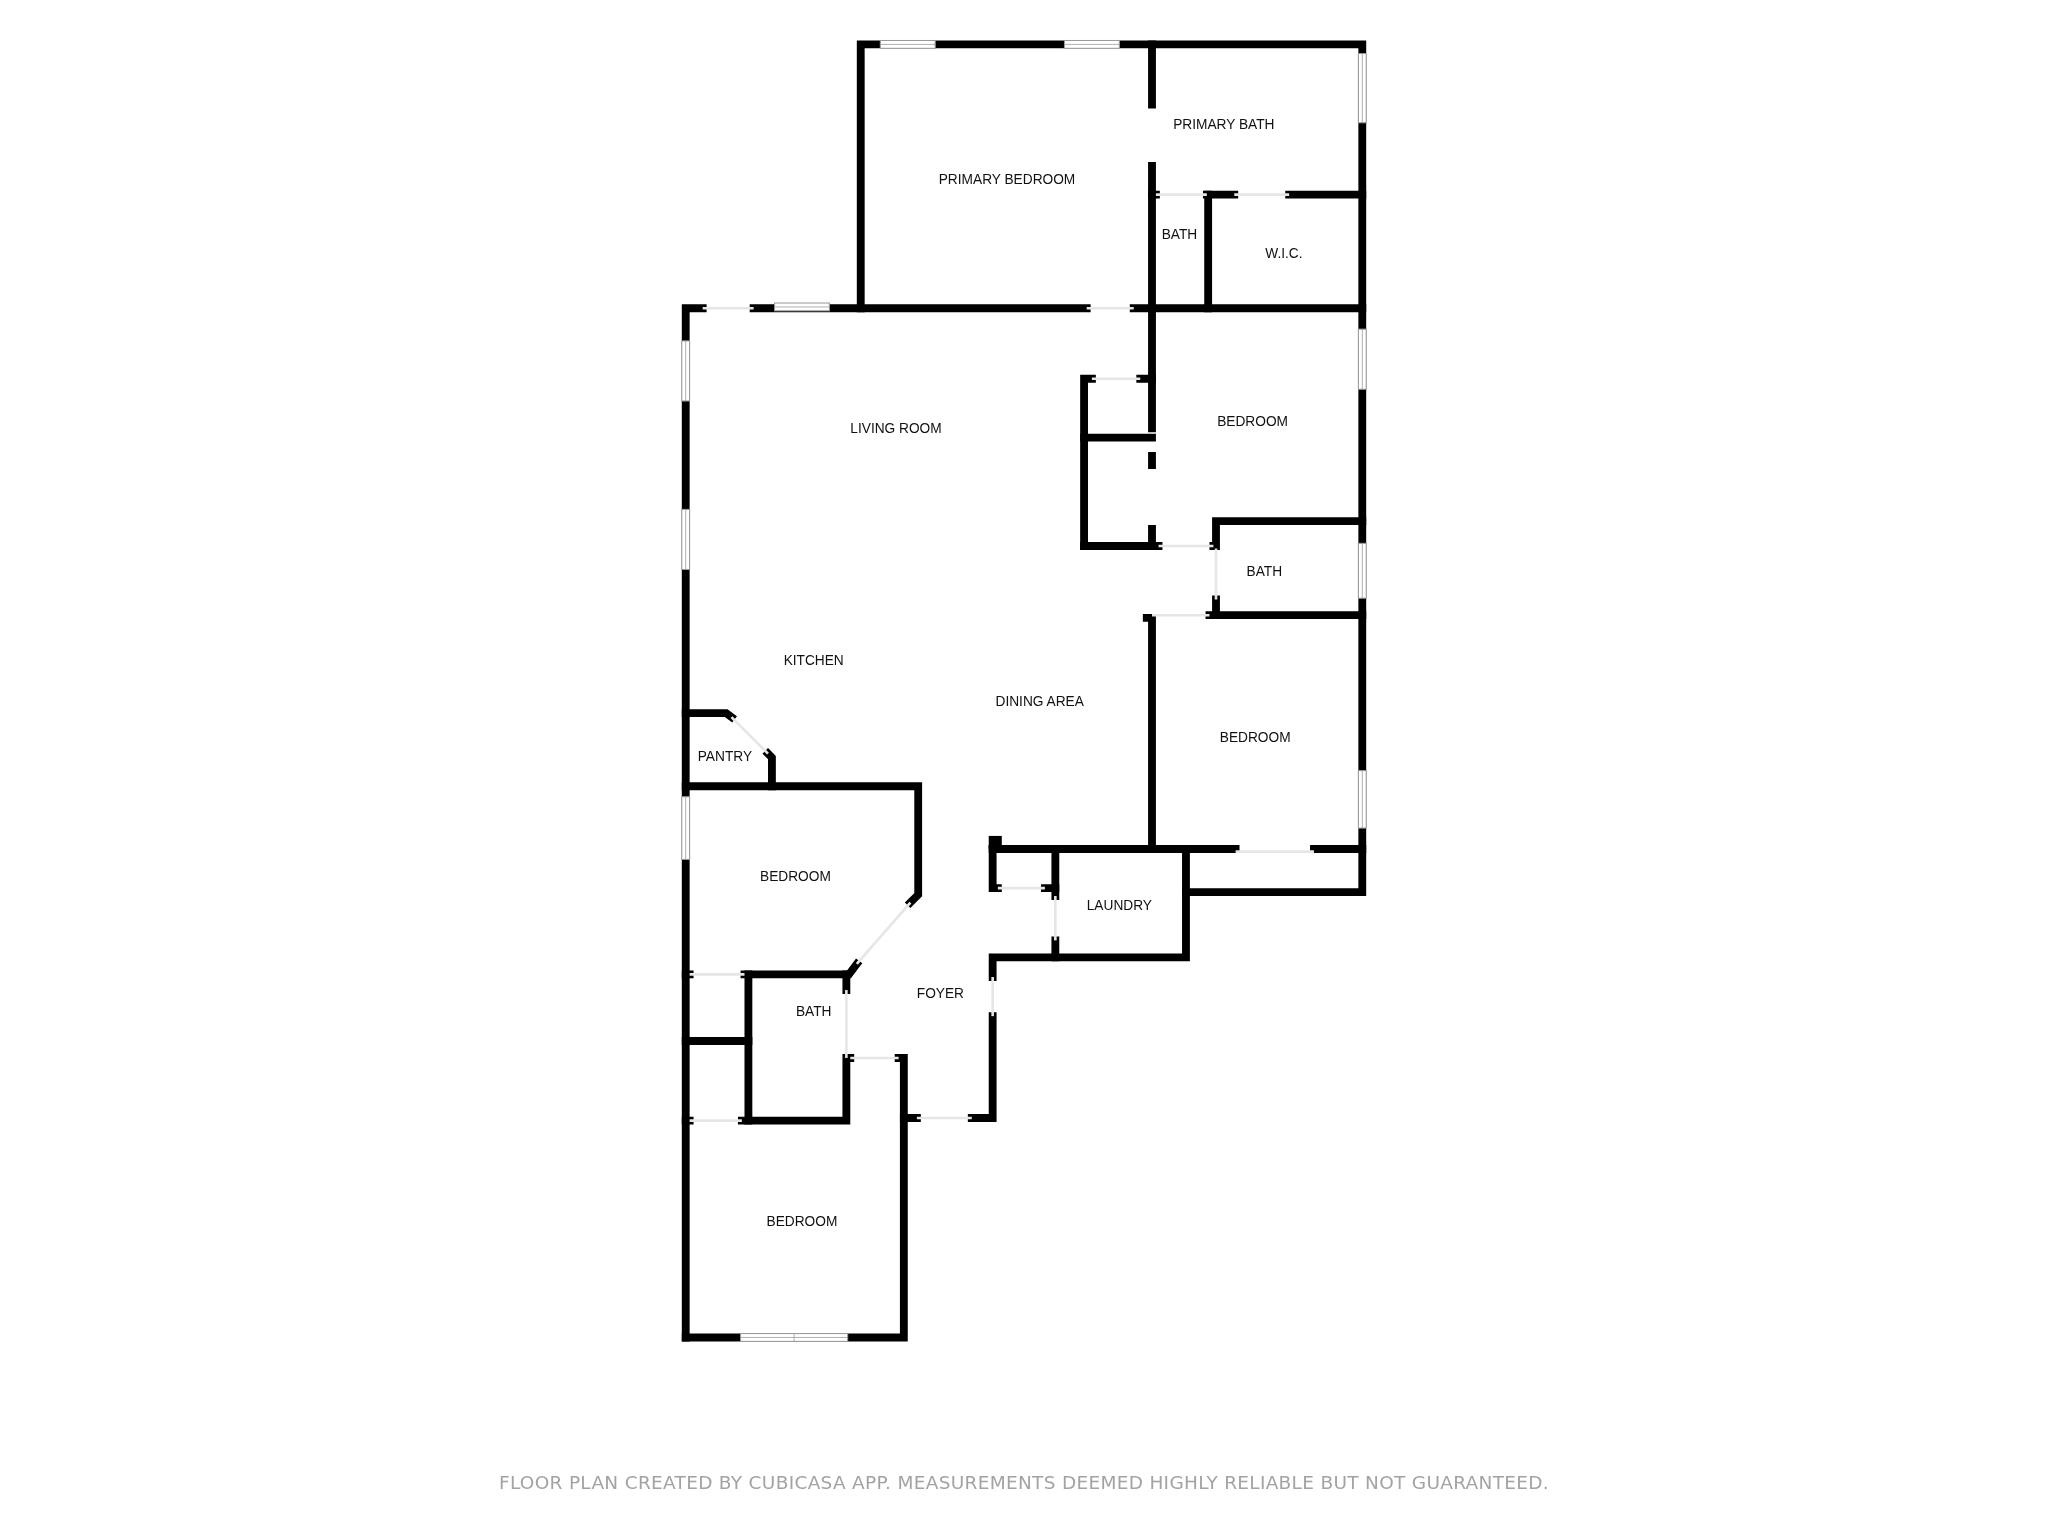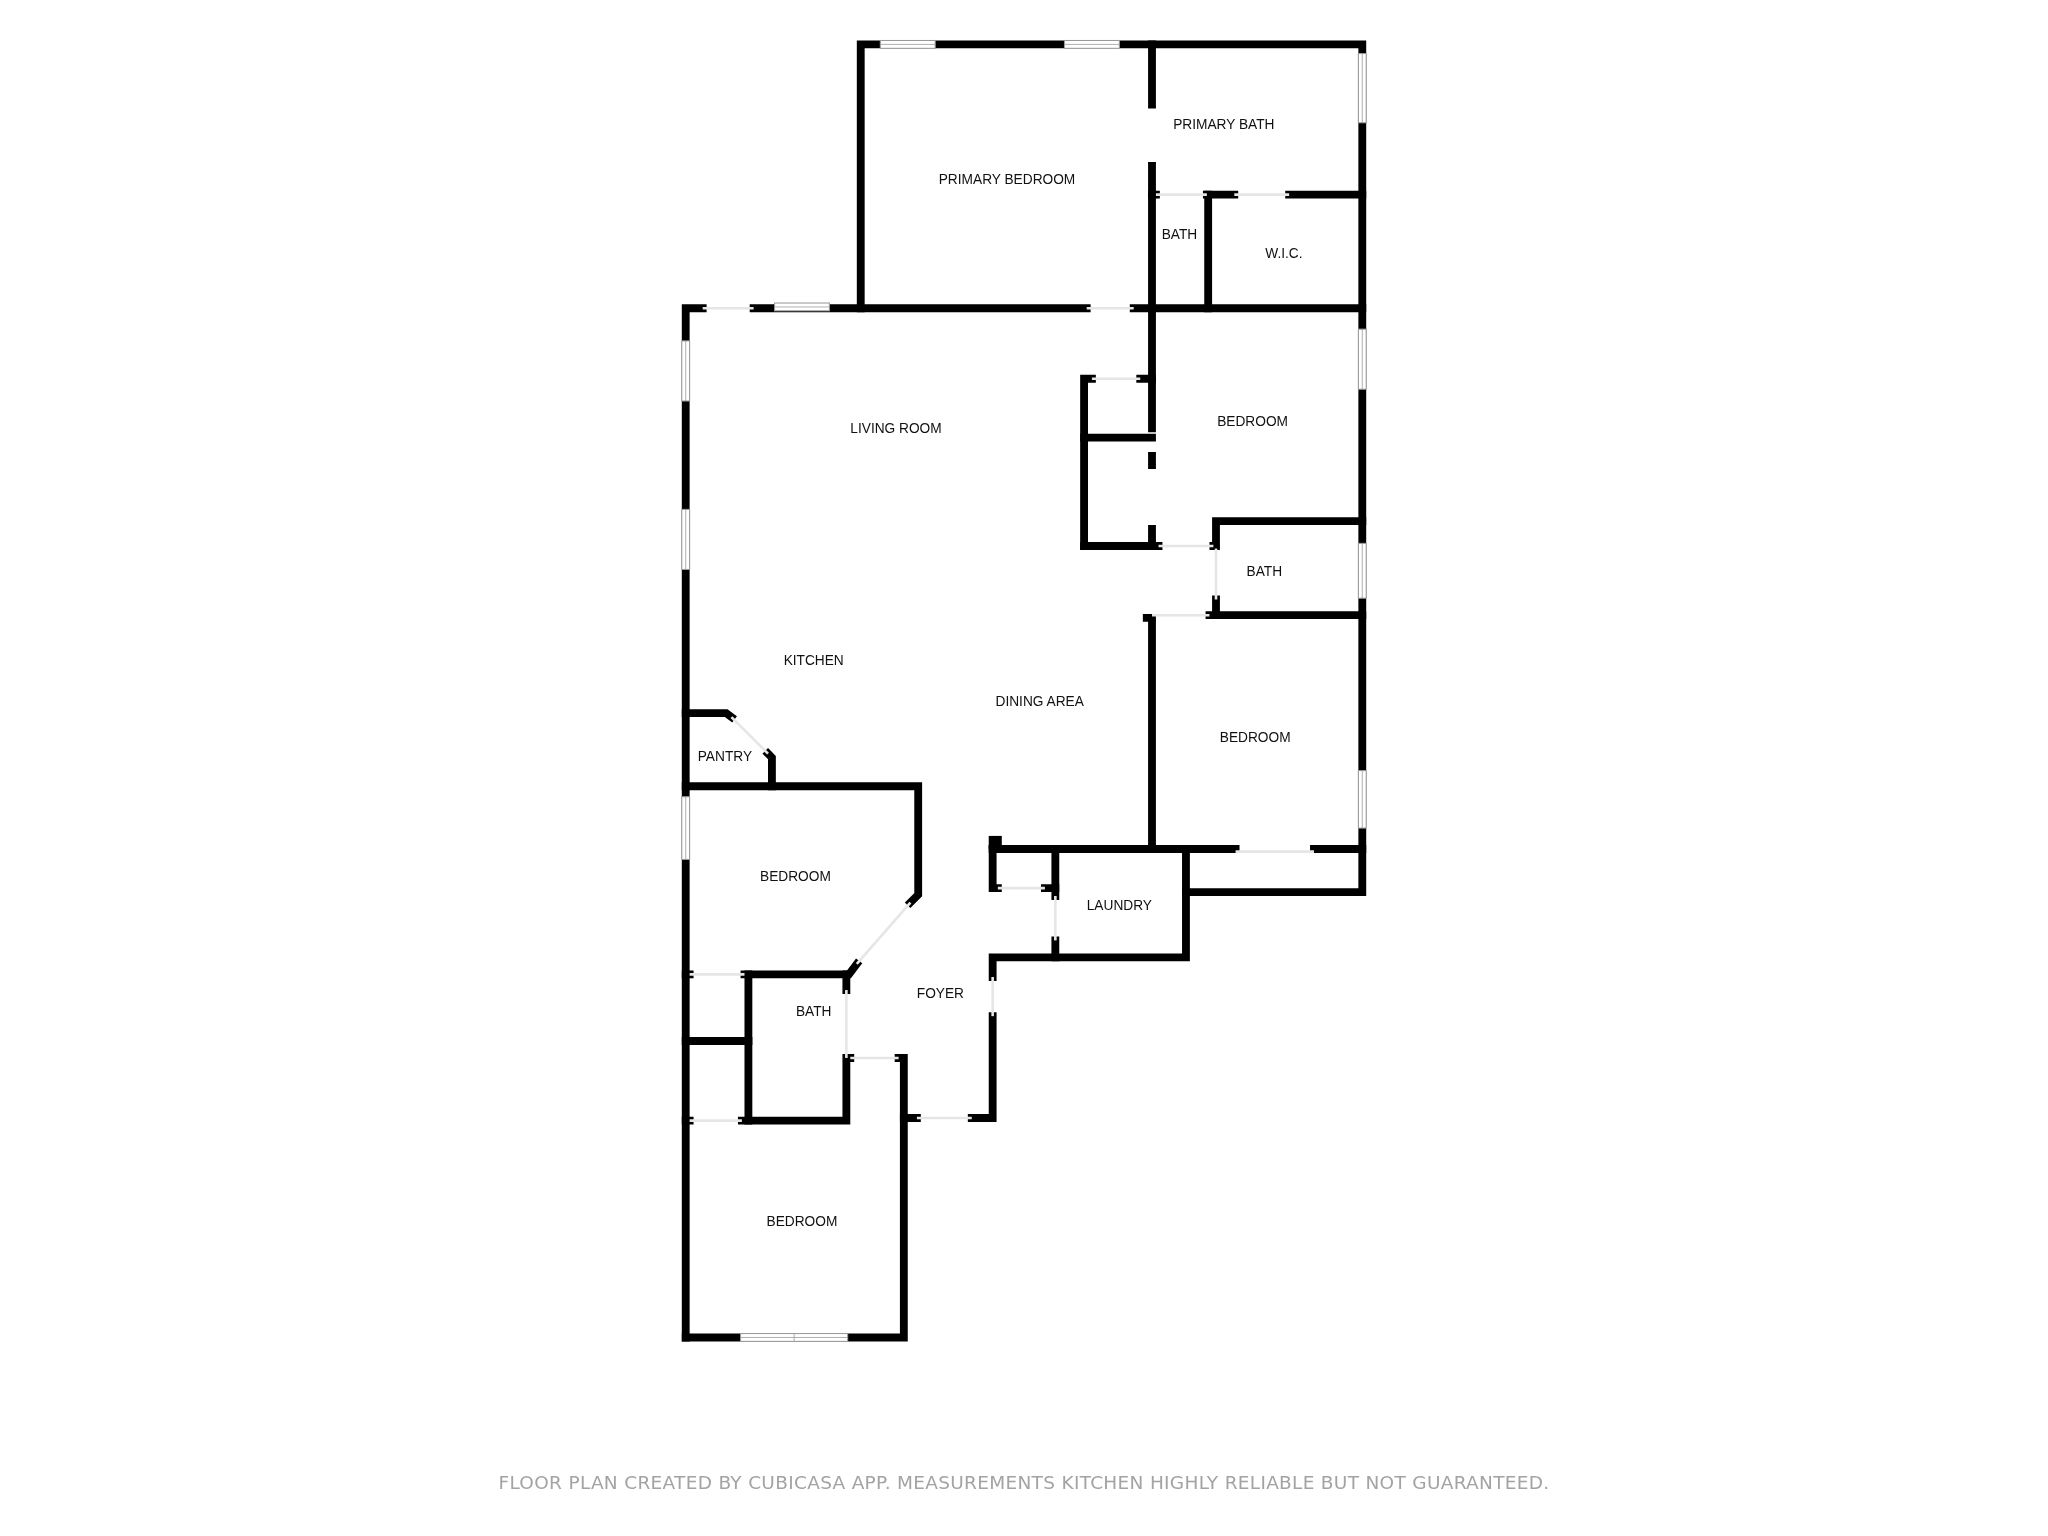--- a/index.html
+++ b/index.html
@@ -142,13 +142,13 @@
     <text class="label" x="961" y="565">BEDROOM</text>
     <text class="label" x="555" y="580">PANTRY</text>
     <text class="label" x="609" y="672">BEDROOM</text>
     <text class="label" x="857" y="694">LAUNDRY</text>
     <text class="label" x="720" y="761">FOYER</text>
     <text class="label" x="623" y="775">BATH</text>
     <text class="label" x="614" y="936">BEDROOM</text>
   </g>
 </svg>
 
-<div class="footer">FLOOR PLAN CREATED BY CUBICASA APP. MEASUREMENTS KITCHEN HIGHLY RELIABLE BUT NOT GUARANTEED.</div>
+<div class="footer">FLOOR PLAN CREATED BY CUBICASA APP. MEASUREMENTS DEEMED HIGHLY RELIABLE BUT NOT GUARANTEED.</div>
 
 </body></html>

